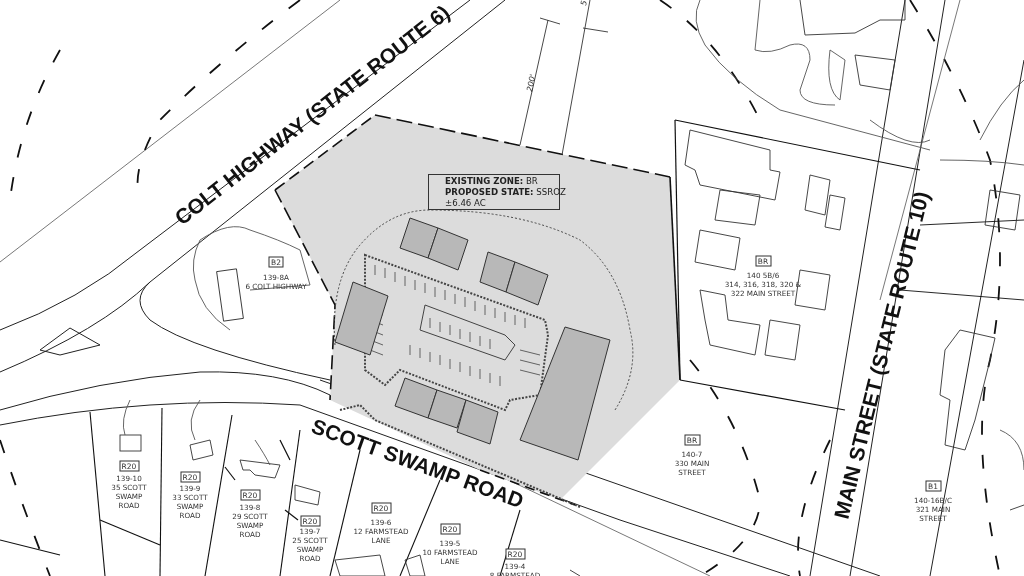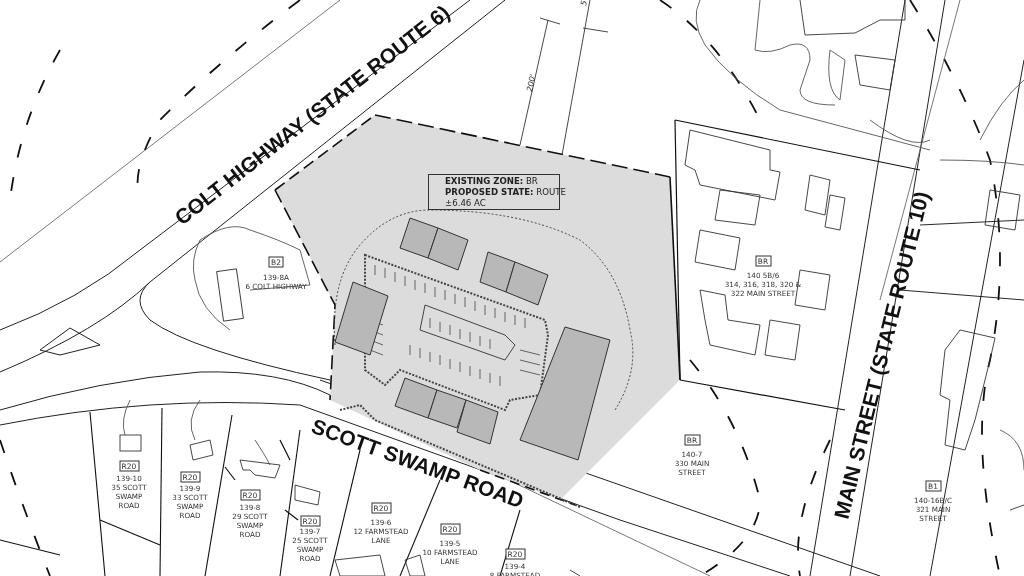--- a/index.html
+++ b/index.html
@@ -253,15 +253,15 @@
   <g>
     <rect x="506" y="549" width="19" height="10" fill="#fff" stroke="#333" stroke-width="1"></rect>
     <text class="zone-tag-text" x="515" y="557" text-anchor="middle">R20</text>
     <text class="parcel-text" x="515" y="569" text-anchor="middle">139-4</text>
     <text class="parcel-text" x="515" y="578" text-anchor="middle">8 FARMSTEAD</text>
   </g>
 </svg>
 
 <div class="zone-box">
   <div class="zone-line"><b>EXISTING ZONE:</b> <span>BR</span></div>
-  <div class="zone-line"><b>PROPOSED STATE:</b> <span>ROUTE</span></div>
+  <div class="zone-line"><b>PROPOSED STATE:</b> <span>SSROZ</span></div>
   <div class="zone-line">±6.46 AC</div>
 </div>
 
 </body></html>

